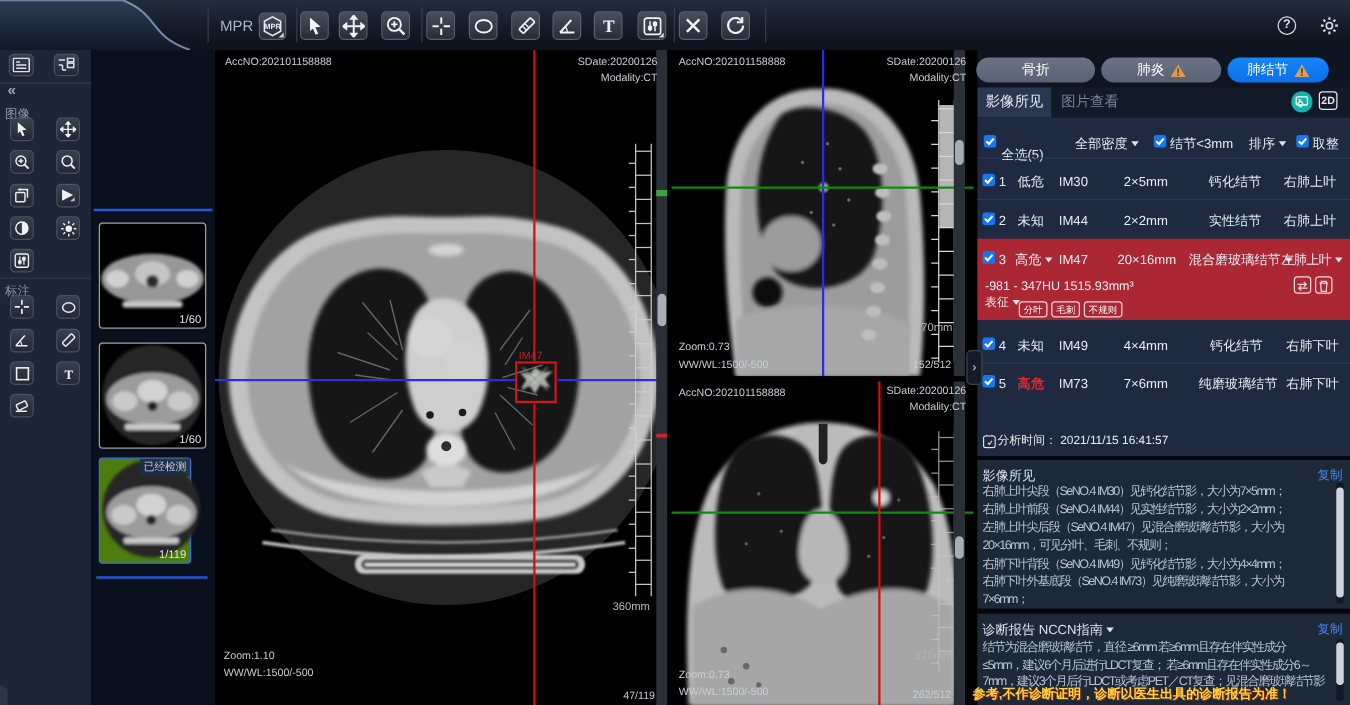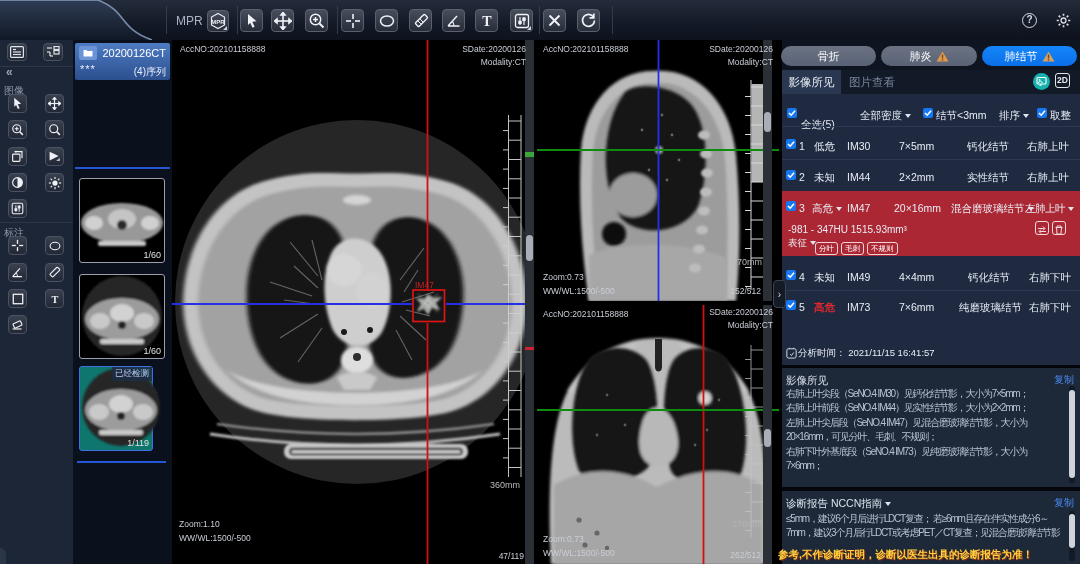--- a/index.html
+++ b/index.html
@@ -266,30 +266,20 @@
   <div class="sbtn" style="left:8px;top:275px">
       <svg width="13" height="13" viewBox="0 0 16 16">
         <rect x="3" y="5" width="10" height="6" rx="1" transform="rotate(-25 8 8)" fill="none" stroke="#eef1f6" stroke-width="1.4"></rect>
         <line x1="2" y1="13.5" x2="13" y2="13.5" stroke="#eef1f6" stroke-width="1.4"></line>
       </svg>
     </div>
   <div class="abs" style="left:0;bottom:0;width:6px;height:16px;background:#2a3547;border-radius:0 6px 0 0"></div>
 </div>
 
 <div class="abs" style="left:73px;top:40px;width:99px;height:524px;background:#0a101c">
-  <div class="abs" style="left:2px;top:3px;width:95px;height:37px;background:linear-gradient(180deg,#4e7cc4,#2c4f8e);border-radius:2px">
-    <div class="abs" style="left:4px;top:3px;width:18px;height:14px;background:#6b93d6;border-radius:2px;display:flex;align-items:center;justify-content:center">
-        <svg width="10" height="8" viewBox="0 0 10 8">
-          <path d="M0.5 1 L3.5 1 L4.5 2 L9.5 2 L9.5 7.5 L0.5 7.5 Z" fill="#fff"></path>
-        </svg>
-      </div>
-    <div class="abs" style="right:4px;top:4px;font-size:11px;color:#fff">20200126CT</div>
-    <div class="abs" style="left:5px;top:20px;color:#e8eefb;font-size:11px;letter-spacing:1px">***</div>
-    <div class="abs" style="right:4px;top:22px;font-size:10px;color:#e8eefb">(4)序列</div>
-  </div>
 
   <div class="abs" style="left:2px;top:127px;width:95px;height:2px;background:#2457d8"></div>
 
   <div class="abs" style="left:6px;top:138px;width:86px;height:85px;border:1px solid #9aa0ab;border-radius:3px;background:#000">
     <svg width="84" height="83" viewBox="0 0 84 83">
       <defs>
           <filter id="tb2">
             <feGaussianBlur stdDeviation="1.1"></feGaussianBlur>
           </filter>
         </defs>
@@ -313,21 +303,21 @@
       <ellipse cx="42" cy="38" rx="12" ry="9" fill="#d2d2d2"></ellipse>
       <circle cx="42" cy="50" r="4" fill="#222"></circle>
       <ellipse cx="20" cy="46" rx="10" ry="8" fill="#c9c9c9"></ellipse>
       <ellipse cx="64" cy="46" rx="10" ry="8" fill="#c9c9c9"></ellipse>
       <rect x="20" y="64" width="44" height="5" fill="#c9c9c9" rx="2"></rect>
       </g>
     </svg>
     <div class="abs" style="right:3px;bottom:2px;color:#e0e0e0;font-size:9px">1/60</div>
   </div>
 
-  <div class="abs" style="left:6px;top:326px;width:74px;height:85px;border:1.5px solid #3f6fe0;border-radius:3px;background:#0f766e">
+  <div class="abs" style="left:6px;top:326px;width:74px;height:85px;border:1.5px solid #3f6fe0;border-radius:3px;background:#4d7c0f">
     <svg width="83" height="82" viewBox="0 0 83 82">
       <g filter="url(#tb2)">
       <circle cx="41" cy="40" r="39" fill="#262626"></circle>
       <ellipse cx="41" cy="43" rx="36" ry="21" fill="#9c9c9c"></ellipse>
       <ellipse cx="41" cy="37" rx="12" ry="9" fill="#d2d2d2"></ellipse>
       <circle cx="41" cy="49" r="4" fill="#222"></circle>
       <ellipse cx="19" cy="45" rx="10" ry="8" fill="#c9c9c9"></ellipse>
       <ellipse cx="63" cy="45" rx="10" ry="8" fill="#c9c9c9"></ellipse>
       <rect x="19" y="63" width="44" height="5" fill="#c9c9c9" rx="2"></rect>
       </g>
@@ -613,21 +603,21 @@
 <div class="abs" style="left:773px;top:280px;width:13px;height:28px;background:#141a26;border:1px solid #3a4456;border-radius:4px;color:#cdd3dd;font-size:10px;display:flex;align-items:center;justify-content:center;z-index:5">›</div>
 
 <div class="abs" style="left:782px;top:40px;width:298px;height:524px;background:#0e1420">
 
   <div class="pill" style="left:-1px;width:95px;background:linear-gradient(180deg,#6b7383,#596275)">骨折</div>
   <div class="pill" style="left:99px;width:96px;background:linear-gradient(180deg,#6b7383,#596275)">肺炎 <svg width="13" height="11" viewBox="0 0 13 11">
         <path d="M6.5 0.5 L12.5 10.5 L0.5 10.5 Z" fill="#e09a4e"></path>
         <rect x="5.8" y="3.5" width="1.4" height="4" fill="#7a4a1a"></rect>
         <rect x="5.8" y="8.2" width="1.4" height="1.4" fill="#7a4a1a"></rect>
       </svg></div>
-  <div class="pill" style="left:200px;width:95px;background:linear-gradient(180deg,#1586fa,#0b6fe8)">肺结节 <svg width="13" height="11" viewBox="0 0 13 11">
+  <div class="pill" style="left:200px;width:81px;background:linear-gradient(180deg,#1586fa,#0b6fe8)">肺结节 <svg width="13" height="11" viewBox="0 0 13 11">
         <path d="M6.5 0.5 L12.5 10.5 L0.5 10.5 Z" fill="#d8a05e"></path>
         <rect x="5.8" y="3.5" width="1.4" height="4" fill="#6a4a22"></rect>
         <rect x="5.8" y="8.2" width="1.4" height="1.4" fill="#6a4a22"></rect>
       </svg></div>
 
   <div class="abs" style="left:0;top:30px;width:298px;height:24px;background:#121927">
     <div class="abs" style="left:0;top:0;width:59px;height:24px;background:#2a3750;color:#e8edf5;font-size:11.5px;text-align:center;line-height:24px">影像所见</div>
     <div class="abs" style="left:64px;top:0;width:52px;height:24px;color:#76839a;font-size:11.5px;text-align:center;line-height:24px">图片查看</div>
     <div class="abs" style="left:251px;top:3px;width:17px;height:17px;border-radius:50%;background:#16b2ae;display:flex;align-items:center;justify-content:center">
         <svg width="11" height="11" viewBox="0 0 11 11">
@@ -665,21 +655,21 @@
   <div class="abs" style="left:0;top:86px;width:298px;height:1px;background:#2c3954"></div>
 
   <div class="ck" style="left:4px;top:99px">
       <svg width="10" height="10" viewBox="0 0 10 10">
         <polyline points="2,5 4.2,7.2 8,2.8" fill="none" stroke="#fff" stroke-width="1.6"></polyline>
       </svg>
     </div>
   <div class="rowtx" style="left:17px;top:97.5px">1</div>
   <div class="rowtx" style="left:32px;top:97.5px">低危</div>
   <div class="rowtx" style="left:65px;top:97.5px">IM30</div>
-  <div class="rowtx" style="left:117px;top:97.5px">7×5mm</div>
+  <div class="rowtx" style="left:117px;top:97.5px">2×5mm</div>
   <div class="rowtx" style="left:185px;top:97.5px">钙化结节</div>
   <div class="rowtx" style="left:245px;top:97.5px">右肺上叶</div>
   <div class="abs" style="left:0;top:119px;width:298px;height:1px;background:#2c3954"></div>
 
   <div class="ck" style="left:4px;top:130px">
       <svg width="10" height="10" viewBox="0 0 10 10">
         <polyline points="2,5 4.2,7.2 8,2.8" fill="none" stroke="#fff" stroke-width="1.6"></polyline>
       </svg>
     </div>
   <div class="rowtx" style="left:17px;top:128.5px">2</div>
@@ -747,32 +737,34 @@
   <div class="abs" style="left:0;top:325px;width:298px;height:3px;background:#04060b"></div>
 
   <div class="abs" style="left:0;top:328px;width:298px;height:119px;background:#1d2838">
     <div class="abs" style="left:4px;top:6px;font-size:10.5px;color:#dce3ee">影像所见</div>
     <div class="abs" style="right:6px;top:5px;font-size:10px;color:#4a8cf7">复制</div>
     <div class="abs ftx" style="left:4px;top:19px;width:281px;overflow:hidden;letter-spacing:-1.2px">
       <div class="fl">右肺上叶尖段（SeNO.4 IM30）见钙化结节影，大小为7×5mm；</div>
       <div class="fl">右肺上叶前段（SeNO.4 IM44）见实性结节影，大小为2×2mm；</div>
       <div class="fl">左肺上叶尖后段（SeNO.4 IM47）见混合磨玻璃结节影，大小为</div>
       <div class="fl">20×16mm，可见分叶、毛刺、不规则；</div>
+      <div class="fl">右肺下叶背段（SeNO.4 IM49）见钙化结节影，大小为4×4mm；</div>
       <div class="fl">右肺下叶外基底段（SeNO.4 IM73）见纯磨玻璃结节影，大小为</div>
       <div class="fl">7×6mm；</div>
     </div>
     <div class="abs" style="right:5px;top:18px;width:6px;height:97px;border-radius:3px;background:#121a28"></div>
     <div class="abs" style="right:5px;top:22px;width:6px;height:88px;border-radius:3px;background:#cfd4dc"></div>
   </div>
   <div class="abs" style="left:0;top:447px;width:298px;height:4px;background:#04060b"></div>
 
   <div class="abs" style="left:0;top:451px;width:298px;height:73px;background:#1d2838">
     <div class="abs" style="left:4px;top:6px;font-size:10.5px;color:#dce3ee">诊断报告 NCCN指南<span class="caret"></span></div>
     <div class="abs" style="right:6px;top:5px;font-size:10px;color:#4a8cf7">复制</div>
     <div class="abs ftx" style="left:4px;top:21px;width:281px;overflow:hidden;line-height:13.5px;letter-spacing:-1.2px">
+      <div class="fl">结节为混合磨玻璃结节，直径 ≥6mm 若≥6mm且存在伴实性成分</div>
       <div class="fl">≤5mm，建议6个月后进行LDCT复查； 若≥6mm且存在伴实性成分6～</div>
       <div class="fl">7mm，建议3个月后行LDCT或考虑PET／CT复查；见混合磨玻璃结节影</div>
     </div>
     <div class="abs" style="right:5px;top:20px;width:6px;height:50px;border-radius:3px;background:#121a28"></div>
     <div class="abs" style="right:5px;top:23px;width:6px;height:34px;border-radius:3px;background:#cfd4dc"></div>
   </div>
 </div>
 <div class="abs" style="left:778px;top:548px;font-size:10.5px;font-weight:bold;color:#ffd23f;white-space:nowrap;z-index:9;text-shadow:1px 1px 0 #8a2a10">参考,不作诊断证明，诊断以医生出具的诊断报告为准！</div>
 
 </body></html>

